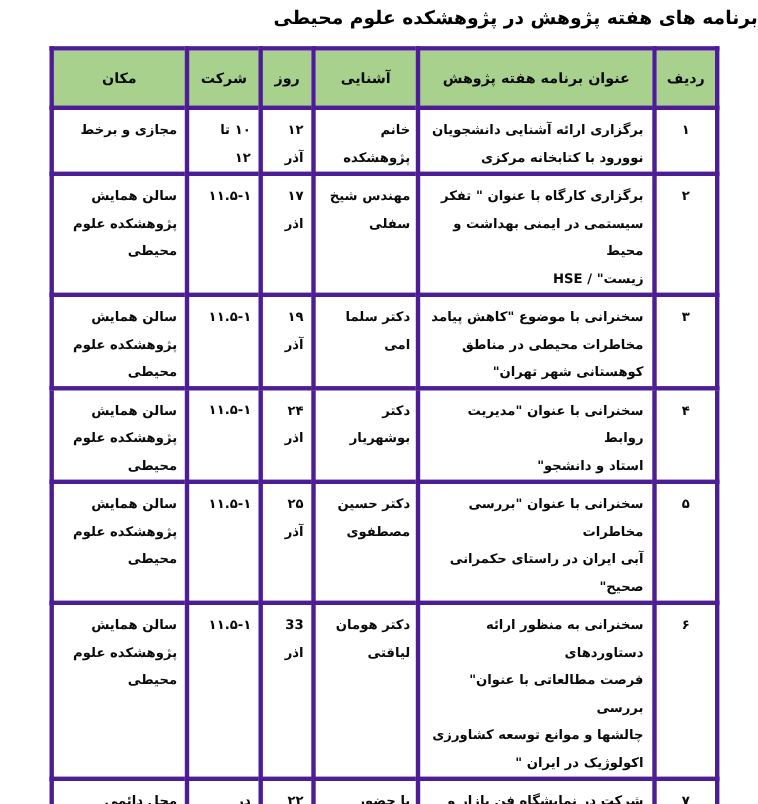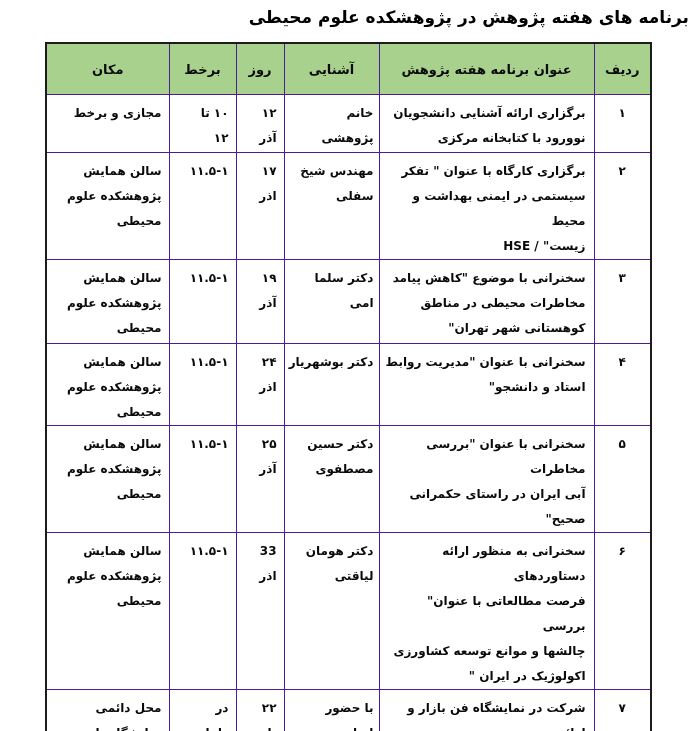--- a/index.html
+++ b/index.html
@@ -23,21 +23,21 @@
   table.schedule {
     position: absolute;
     top: 42px; left: 45px;
     width: 605px;
     table-layout: fixed;
     border-collapse: collapse;
     direction: rtl;
     border: 2px solid #1c1c1c;
   }
   .schedule th, .schedule td {
-    border: 1px solid #4c1d95;
+    border: 4px solid #4c1d95;
     color: #0a0a0a;
     font-weight: bold;
     vertical-align: top;
     white-space: pre-line;
     overflow: hidden;
   }
   .schedule th {
     background: #a9d18e;
     height: 46px;
     vertical-align: middle;
@@ -77,31 +77,31 @@
     <col style="width:48px">
     <col style="width:67px">
     <col style="width:123px">
   </colgroup>
   <thead>
     <tr>
       <th>ردیف</th>
       <th>عنوان برنامه هفته پژوهش</th>
       <th>آشنایی</th>
       <th>روز</th>
-      <th>برخط</th>
+      <th>شرکت</th>
       <th>مکان</th>
     </tr>
   </thead>
   <tbody>
     <tr class="r1">
       <td class="c-idx">۱</td>
       <td class="c-prog">برگزاری ارائه آشنایی دانشجویان
 نوورود با کتابخانه مرکزی</td>
       <td class="c-spk">خانم
-پژوهشی</td>
+پژوهشکده</td>
       <td class="c-day">۱۲
 آذر</td>
       <td class="c-time">۱۰ تا ۱۲</td>
       <td class="c-loc">مجازی و برخط</td>
     </tr>
     <tr class="r2">
       <td class="c-idx">۲</td>
       <td class="c-prog">برگزاری کارگاه با عنوان " تفکر
 سیستمی در ایمنی بهداشت و محیط
 زیست" / HSE</td>

